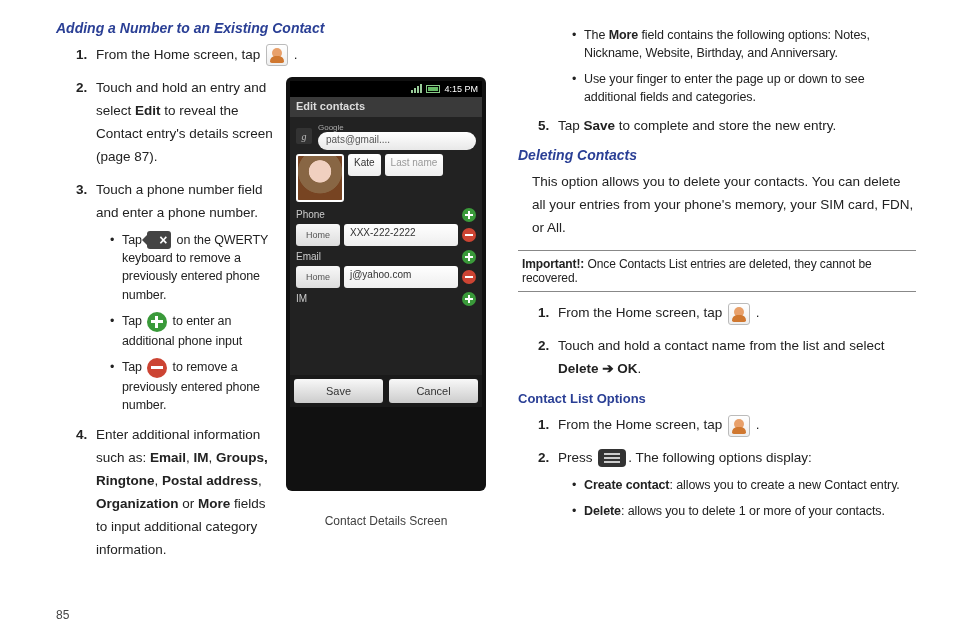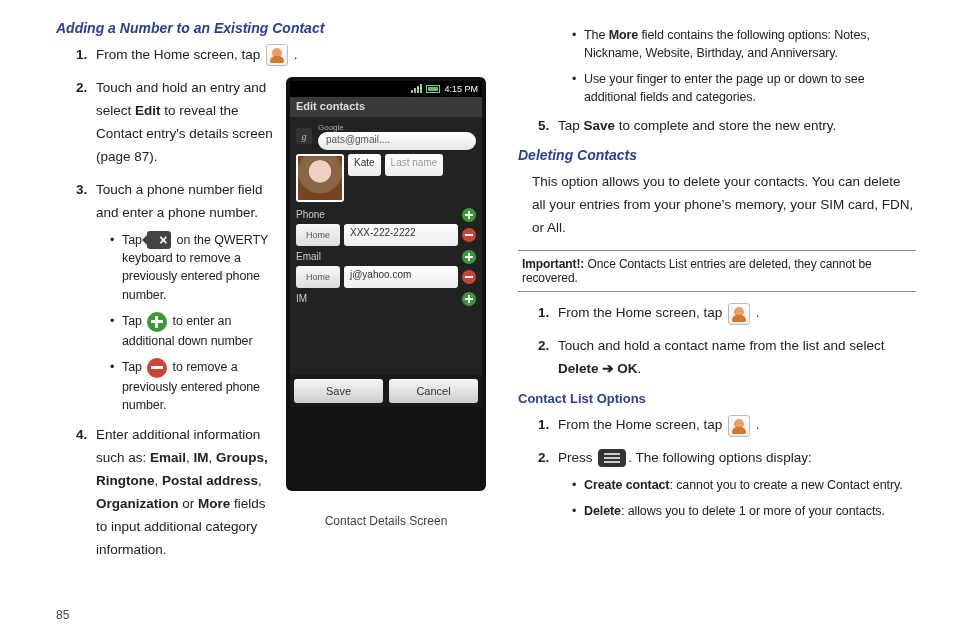--- a/index.html
+++ b/index.html
@@ -207,21 +207,21 @@
       <li>
           <span class="num">2.</span>
         <span class="step-body">
           <span>Touch and hold an entry and select </span><span class="b">Edit</span><span> to reveal the Contact entry's details screen (page 87).</span>
         </span>
       </li>
       <li><span class="num">3.</span>
         <span>Touch a phone number field and enter a phone number.</span>
         <ul class="bul condensed">
           <li><span>Tap </span><span class="icon-del"></span><span> on the QWERTY keyboard to remove a previously entered phone number.</span></li>
-          <li><span>Tap </span><span class="icon-plus"></span><span> to enter an additional down number</span></li>
+          <li><span>Tap </span><span class="icon-plus"></span><span> to enter an additional phone input</span></li>
           <li><span>Tap </span><span class="icon-minus"></span><span> to remove a previously entered phone number.</span></li>
         </ul>
       </li>
       <li><span class="num">4.</span>
         <span>Enter additional information such as: </span><span class="b">Email</span>, <span class="b">IM</span>, <span class="b">Groups, Ringtone</span>, <span class="b">Postal address</span>, <span class="b">Organization</span> or <span class="b">More</span><span> fields to input additional category information.</span>
       </li>
     </ol>
 
   </div>
 </div>
@@ -254,20 +254,20 @@
   </ol>
 
   <h4 class="sect">Contact List Options</h4>
   <ol class="steps">
     <li><span class="num">1.</span>
       <span>From the Home screen, tap </span><span class="icon-contact"></span><span> .</span>
     </li>
     <li><span class="num">2.</span>
       <span>Press </span><span class="icon-menu"></span><span>. The following options display:</span>
       <ul class="bul condensed">
-        <li><span class="b">Create contact</span><span>: cannot you to create a new Contact entry.</span></li>
+        <li><span class="b">Create contact</span><span>: allows you to create a new Contact entry.</span></li>
         <li><span class="b">Delete</span><span>: allows you to delete 1 or more of your contacts.</span></li>
       </ul>
     </li>
   </ol>
 </div>
 
 <div class="pagenum">85</div>
 
 </body></html>

